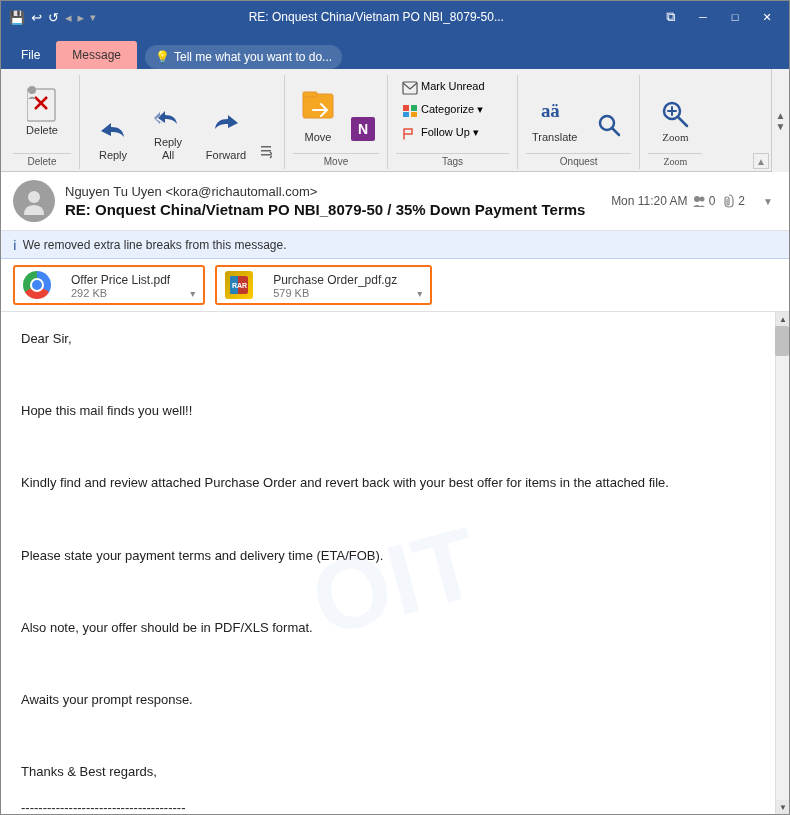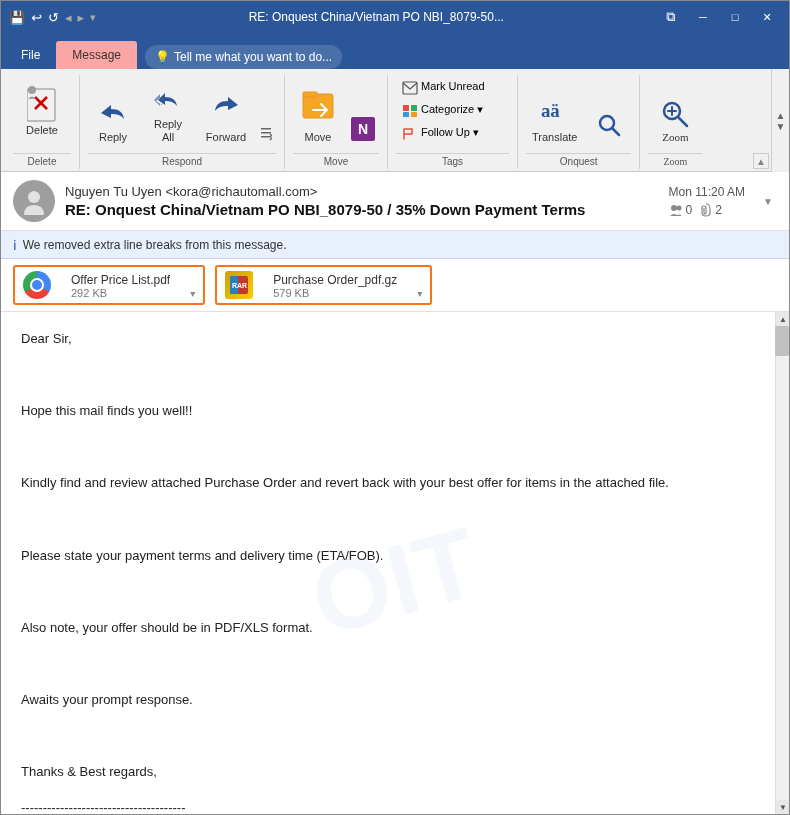--- a/index.html
+++ b/index.html
@@ -171,21 +171,21 @@
       width: 42px; height: 42px;
       background: #9e9e9e;
       border-radius: 50%;
       display: flex; align-items: center; justify-content: center;
       color: white; font-size: 20px;
       flex-shrink: 0;
     }
     .email-meta { flex: 1; }
     .email-from { font-size: 13px; color: #333; }
     .email-subject { font-size: 15px; font-weight: 600; color: #111; margin-top: 2px; }
-    .email-right { display: flex; flex-direction: column; gap: 4px; font-size: 12px; color: #555; }
+    .email-right { display: flex; align-items: flex-end; gap: 4px; font-size: 12px; color: #555; }
     .email-icons { display: flex; gap: 8px; }
     .icon-badge { display: flex; align-items: center; gap: 3px; font-size: 12px; }
 
     
     .info-bar {
       background: #e8f0fe;
       border-bottom: 1px solid #c0d0f0;
       padding: 4px 12px;
       font-size: 12px;
       color: #333;
@@ -441,21 +441,20 @@
               <div class="ribbon-btn" style="min-width:20px; min-height:unset; padding:2px 3px;">
                 <svg width="12" height="16" viewBox="0 0 12 16">
                   <rect x="1" y="3" width="10" height="1.5" fill="#666"></rect>
                   <rect x="1" y="7" width="10" height="1.5" fill="#666"></rect>
                   <rect x="1" y="11" width="10" height="1.5" fill="#666"></rect>
                   <path d="M10 9 L13 12 L10 15" fill="none" stroke="#666" stroke-width="1.5"></path>
                 </svg>
               </div>
             </div>
           </div>
-          <div class="ribbon-group-label">Respond</div>
         </div>
 
         <div class="ribbon-group" style="min-width:90px;">
           <div class="ribbon-group-content" style="gap:4px; justify-content:center; align-items:flex-end;">
             <div class="move-btn">
               <div style="font-size:28px; margin-bottom:2px;">
                 <svg width="34" height="36" viewBox="0 0 34 36">
                   <rect x="2" y="8" width="30" height="24" rx="2" fill="#f5a623" stroke="#e6952b" stroke-width="1"></rect>
                   <rect x="2" y="6" width="14" height="5" rx="1" fill="#f5a623" stroke="#e6952b" stroke-width="1"></rect>
                   <path d="M20 18 L26 24 L20 30 M26 24 H12" stroke="white" stroke-width="2" fill="none" stroke-linecap="round"></path>

